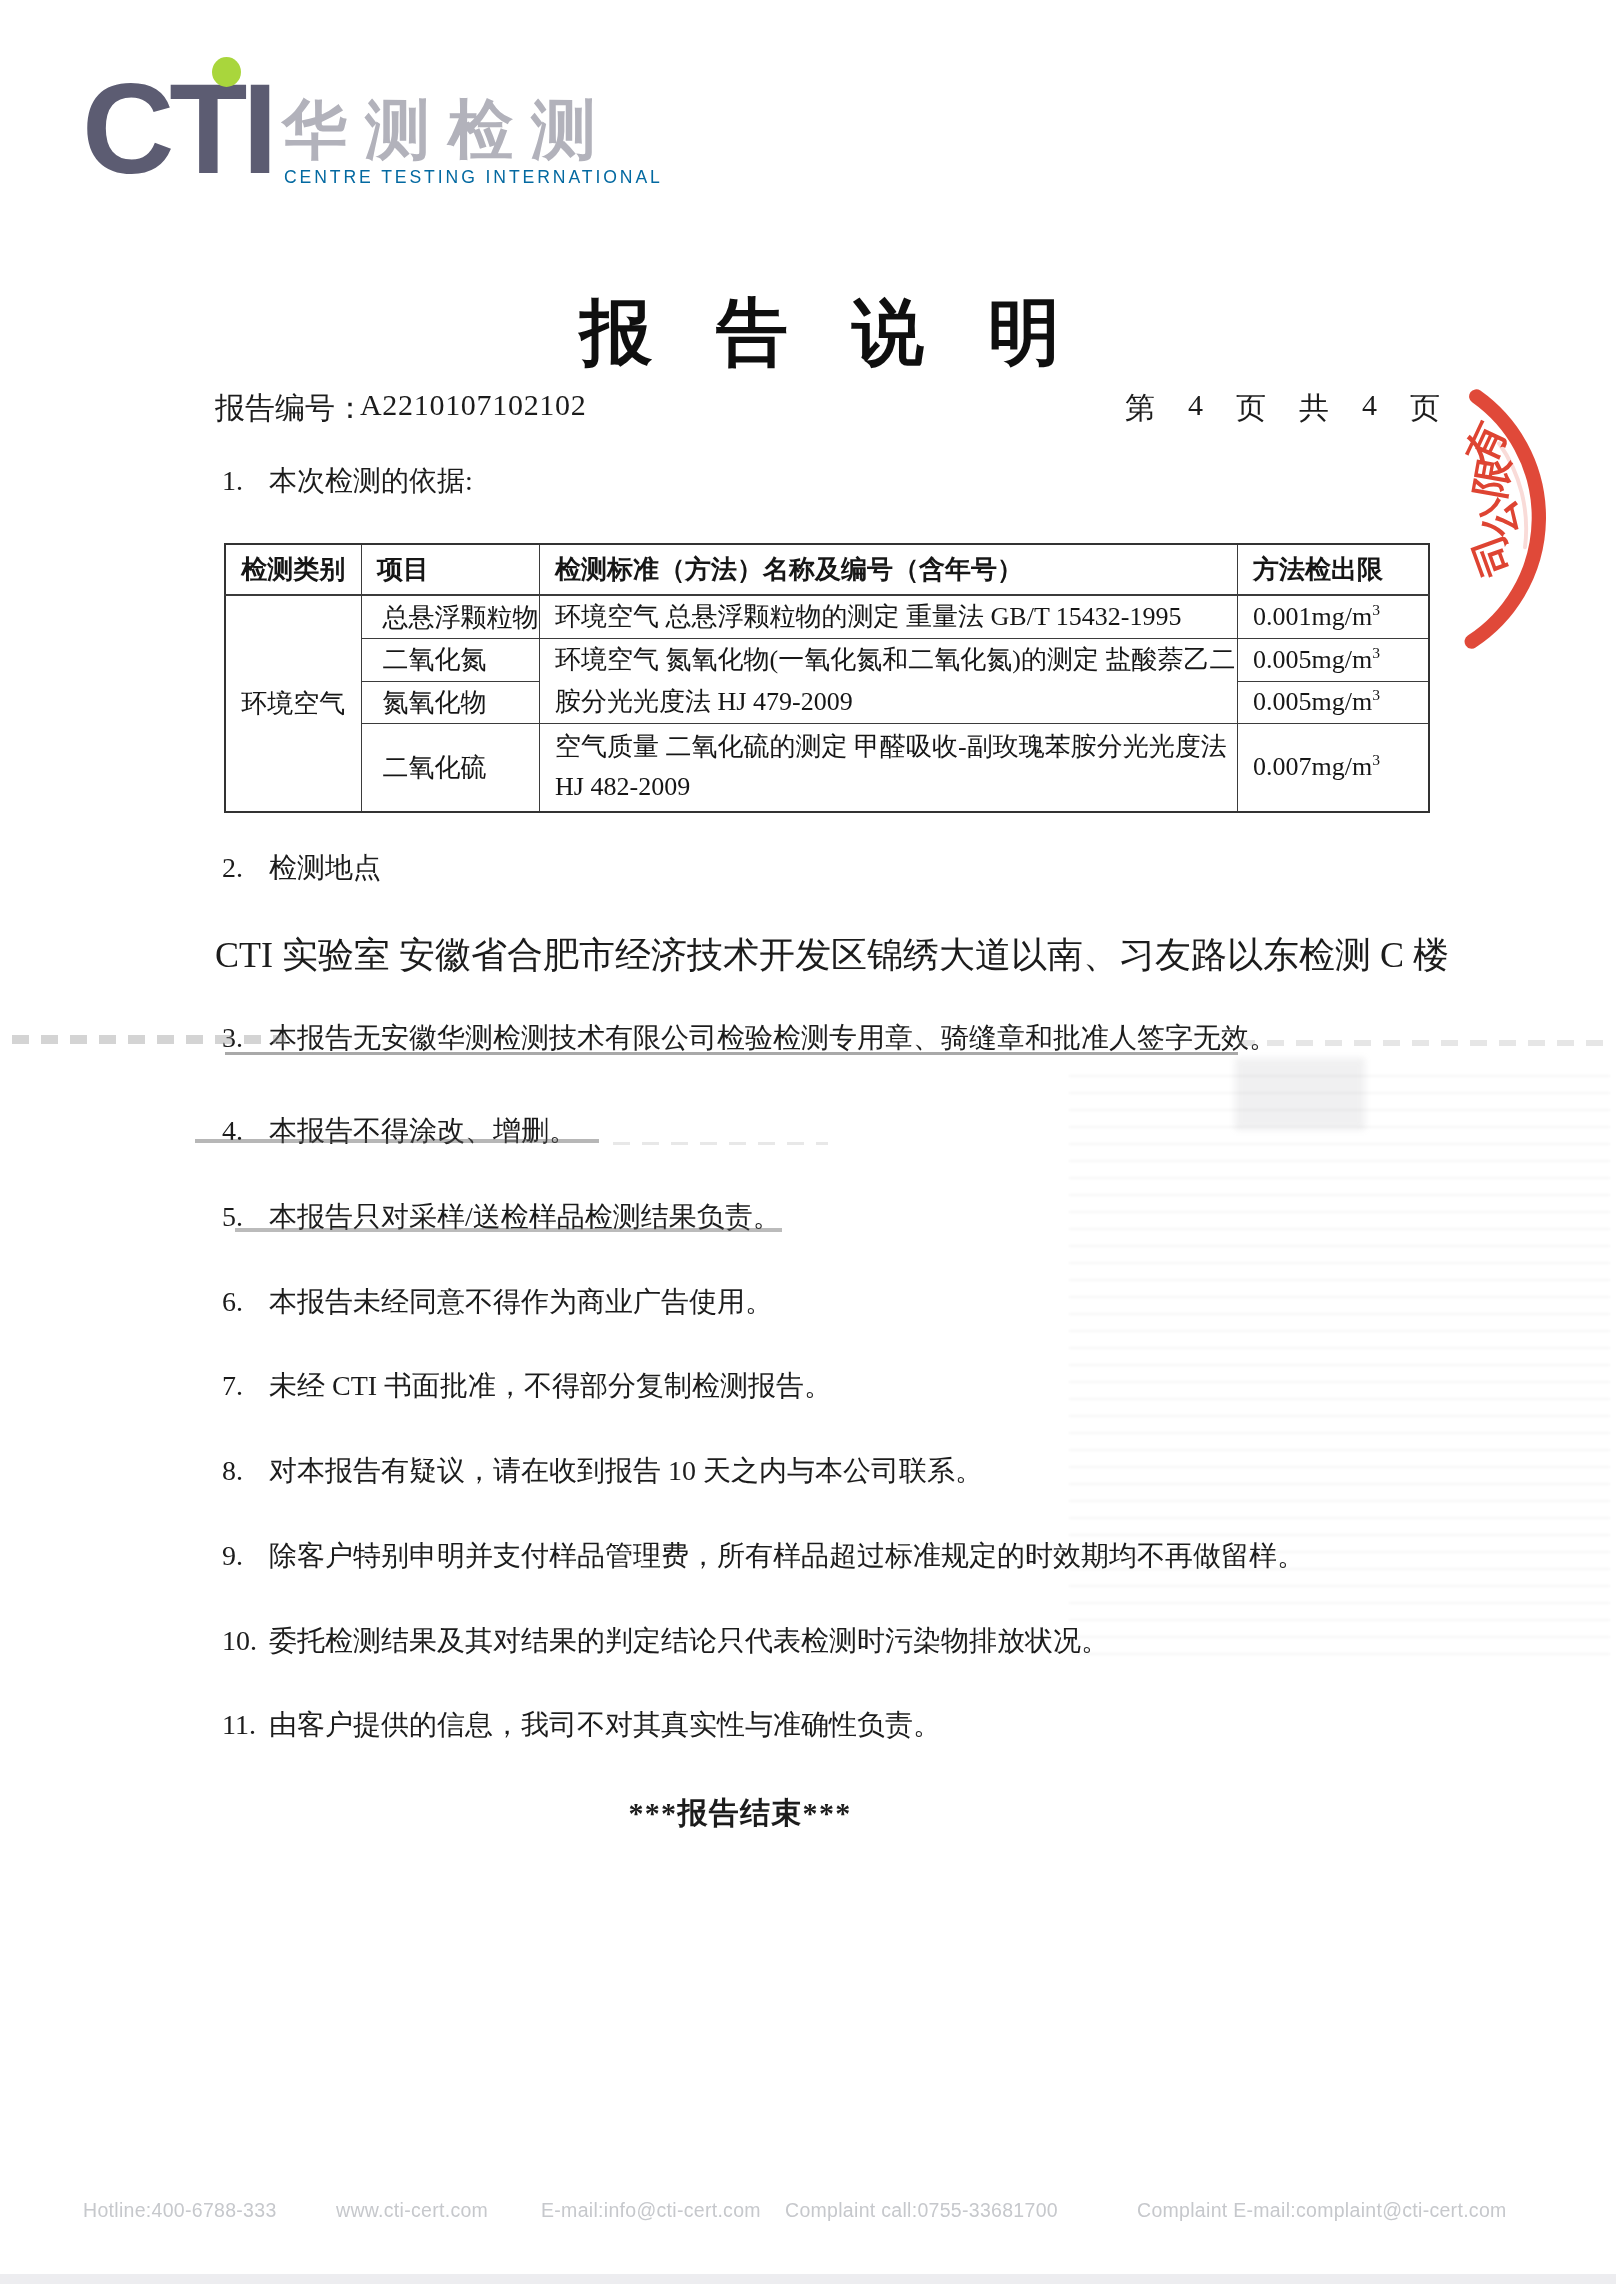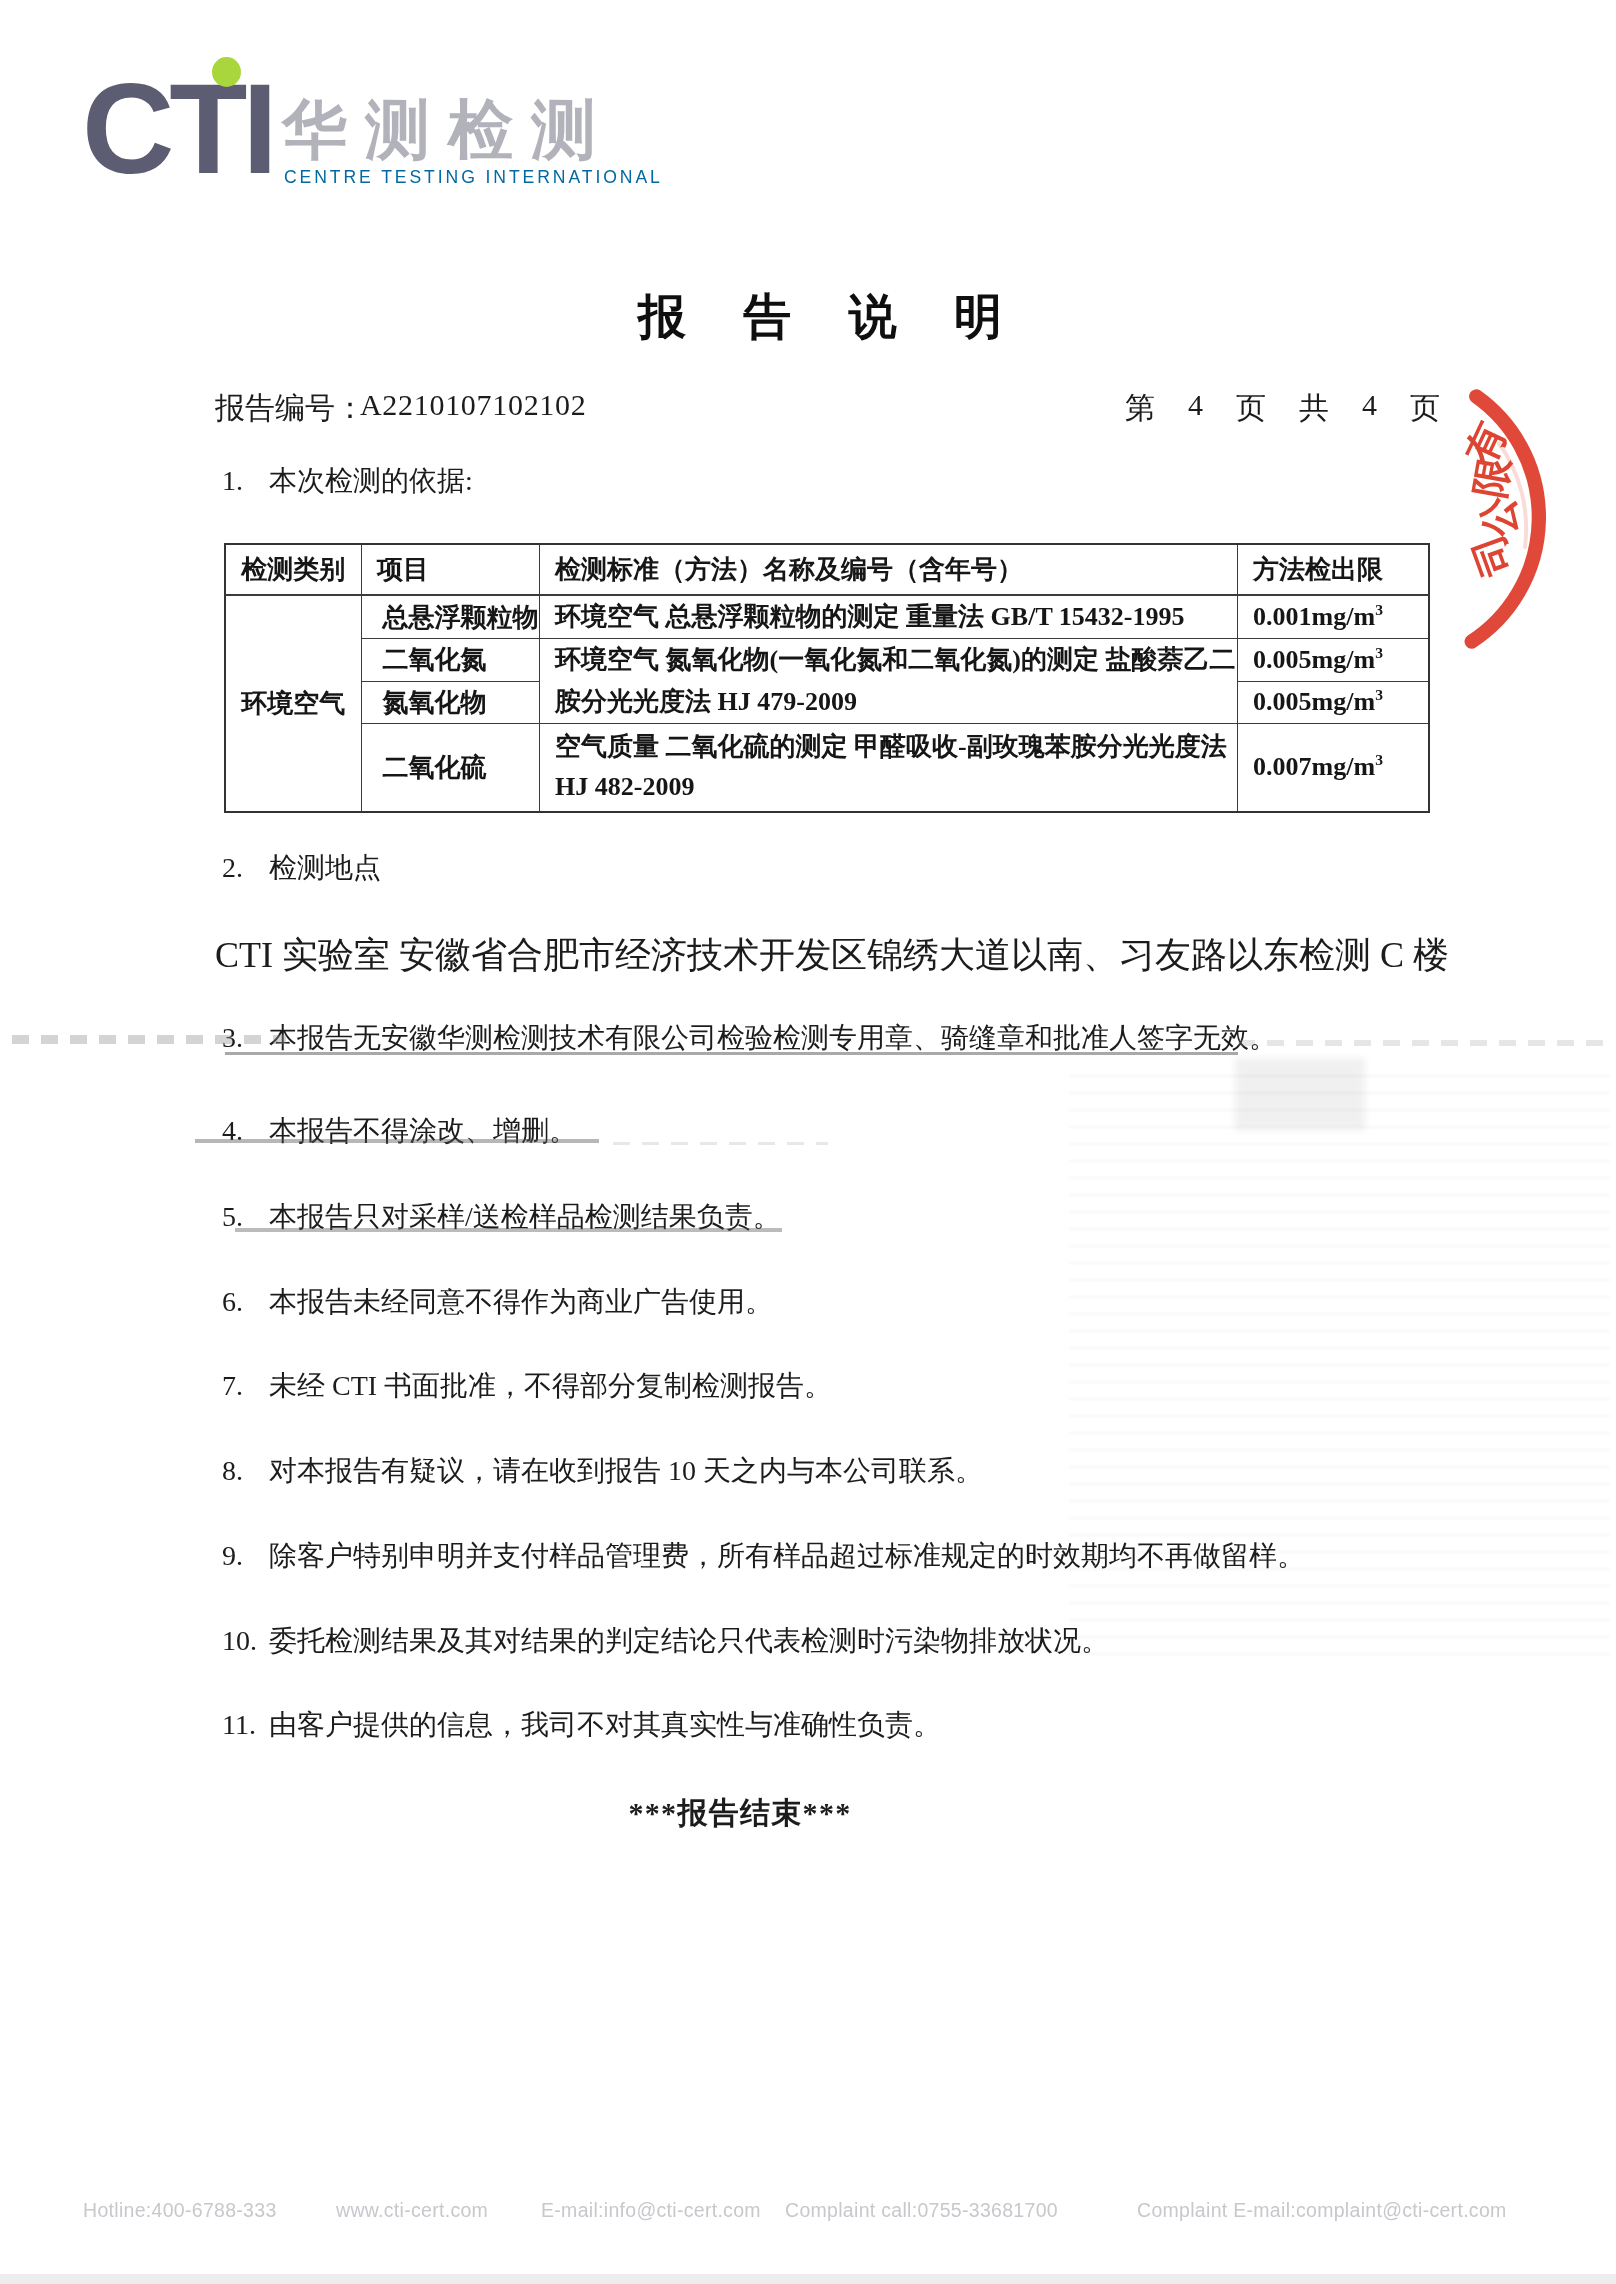--- a/index.html
+++ b/index.html
@@ -31,21 +31,21 @@
   .logo-en{
     position:absolute;left:284px;top:167px;
     font-family:"Liberation Sans","DejaVu Sans",sans-serif;
     font-size:17.6px;letter-spacing:2.9px;color:#0369a1;
   }
   
   .doc-title{
     position:absolute;left:0;right:0;top:285px;
     text-align:center;padding-left:46px;
     font-family:"Liberation Sans","DejaVu Sans",sans-serif;
-    font-weight:bold;font-size:48px;letter-spacing:22px;color:#0f0f0f;
+    font-weight:bold;font-size:72px;letter-spacing:22px;color:#0f0f0f;
   }
   .meta-line{position:absolute;left:0;right:0;top:388px;height:34px;font-size:30px;}
   .report-no-label{position:absolute;left:215px;top:0;}
   .report-no-value{position:absolute;left:360px;top:0;letter-spacing:0.7px;}
   .page-info{
     position:absolute;left:1125px;top:0;
     display:inline-flex;gap:33px;
   }
   
   .note{position:absolute;left:222px;width:1329px;font-size:28px;line-height:1.25;}
@@ -58,21 +58,20 @@
     font-size:26px;color:#161616;
   }
   table.std col.c1{width:136px;}
   table.std col.c2{width:178px;}
   table.std col.c3{width:698px;}
   table.std col.c4{width:192px;}
   table.std th,table.std td{
     border:1.3px solid #3b3b3b;
     padding:0 0 0 15.6px;vertical-align:middle;text-align:left;
     overflow:hidden;
-    font-weight:bold;
   }
   table.std{border:2px solid #333;}
   table.std th{
     font-family:"Liberation Sans","DejaVu Sans",sans-serif;
     font-weight:bold;border-bottom-width:2px;
   }
   table.std th.cat,table.std td.cat{text-align:center;padding-left:0;}
   table.std td.item{padding-left:21px;}
   table.std td.stdtext{line-height:42px;margin-left:40px;}
   table.std td.stdtext.tall{line-height:40px;}

